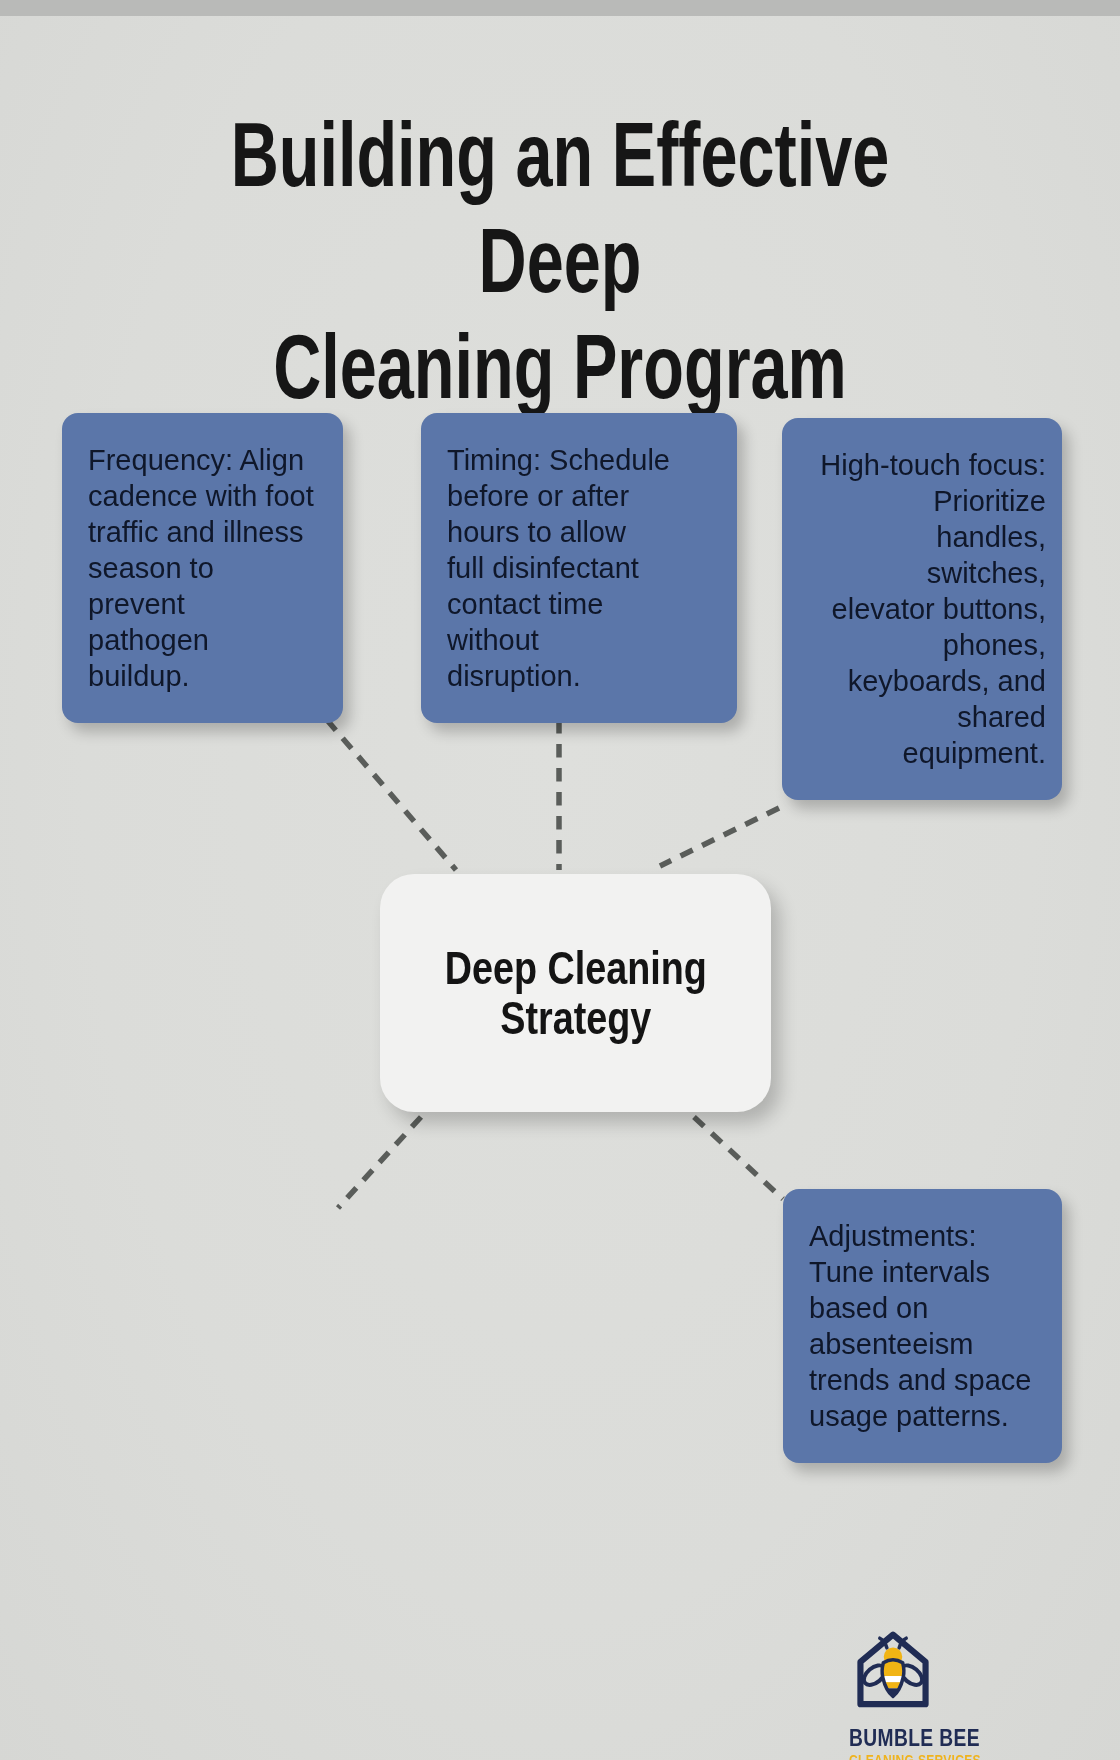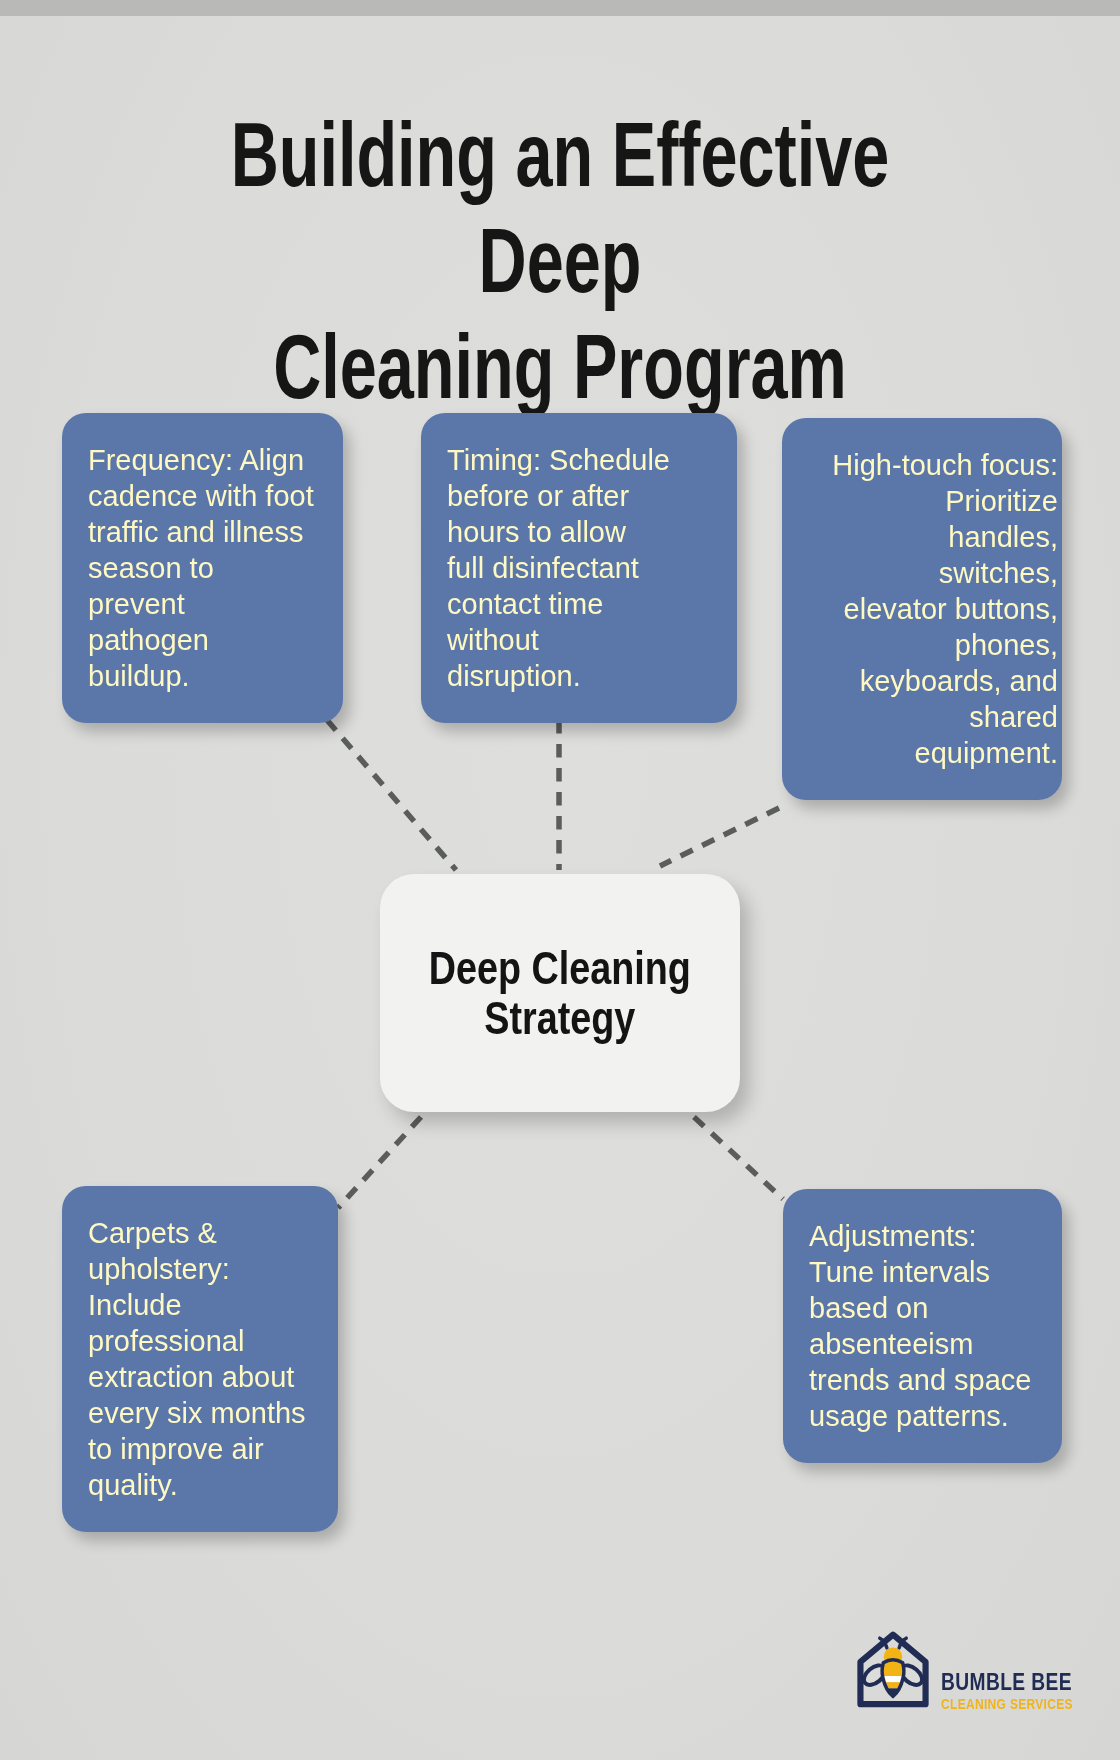--- a/index.html
+++ b/index.html
@@ -30,48 +30,48 @@
   .connectors{
     position:absolute;left:0;top:0;width:1120px;height:1760px;
     pointer-events:none;
   }
   .connectors line{
     stroke:#5a5d5a;stroke-width:5.5;stroke-dasharray:13.5 10.5;
   }
   
   .node{
     position:absolute;box-sizing:border-box;
-    background:#5b76a9;color:#fef9c3;
-    border-radius:24px;
-    padding:29px 4px 29px 26px;
+    background:#5b76a9;color:#0f172a;
+    border-radius:16px;
+    padding:29px 16px 29px 26px;
     font-size:29px;line-height:36px;
     white-space:pre-line;
     box-shadow:7px 9px 14px rgba(0,0,0,0.22);
   }
   .n1{left:62px;top:397px;width:281px;}
   .n2{left:421px;top:397px;width:316px;}
   .n3{left:782px;top:402px;width:280px;text-align:right;}
   .n4{left:62px;top:1170px;width:276px;}
   .n5{left:783px;top:1173px;width:279px;}
   
   .center-node{
-    position:absolute;left:380px;top:858px;width:360px;height:238px;
+    position:absolute;left:380px;top:858px;width:391px;height:238px;
     background:#f2f2f1;border-radius:34px;
     display:flex;align-items:center;justify-content:center;
     box-shadow:9px 11px 18px rgba(0,0,0,0.20);
   }
   .center-text{
     font-size:46px;line-height:50px;font-weight:bold;color:#141414;
     text-align:center;white-space:pre-line;
     transform:scaleX(0.82);transform-origin:center center;
   }
   
   .logo{
     position:absolute;left:849px;top:1610px;height:86px;
-    display:flex;align-items:flex-end;gap:4px;
+    display:flex;align-items:flex-start;gap:4px;flex-direction:column;
   }
   .logo-icon{width:88px;height:86px;flex:0 0 auto;}
   .logo-textblock{
     transform:scaleX(0.8);transform-origin:left center;
     margin-top:10px;
   }
   .logo-name{
     font-size:24px;font-weight:bold;color:#202c54;
     letter-spacing:0.5px;line-height:24px;
   }
@@ -115,28 +115,20 @@
   <div class="node n3"><span>High-touch focus:
 Prioritize
 handles,
 switches,
 elevator buttons,
 phones,
 keyboards, and
 shared
 equipment.</span></div>
 
-  <div class="node n4"><span>Carpets &amp;
-upholstery:
-Include
-professional
-extraction about
-every six months
-to improve air
-quality.</span></div>
 
   <div class="node n5"><span>Adjustments:
 Tune intervals
 based on
 absenteeism
 trends and space
 usage patterns.</span></div>
 
   <div class="center-node">
       <span class="center-text">Deep Cleaning

